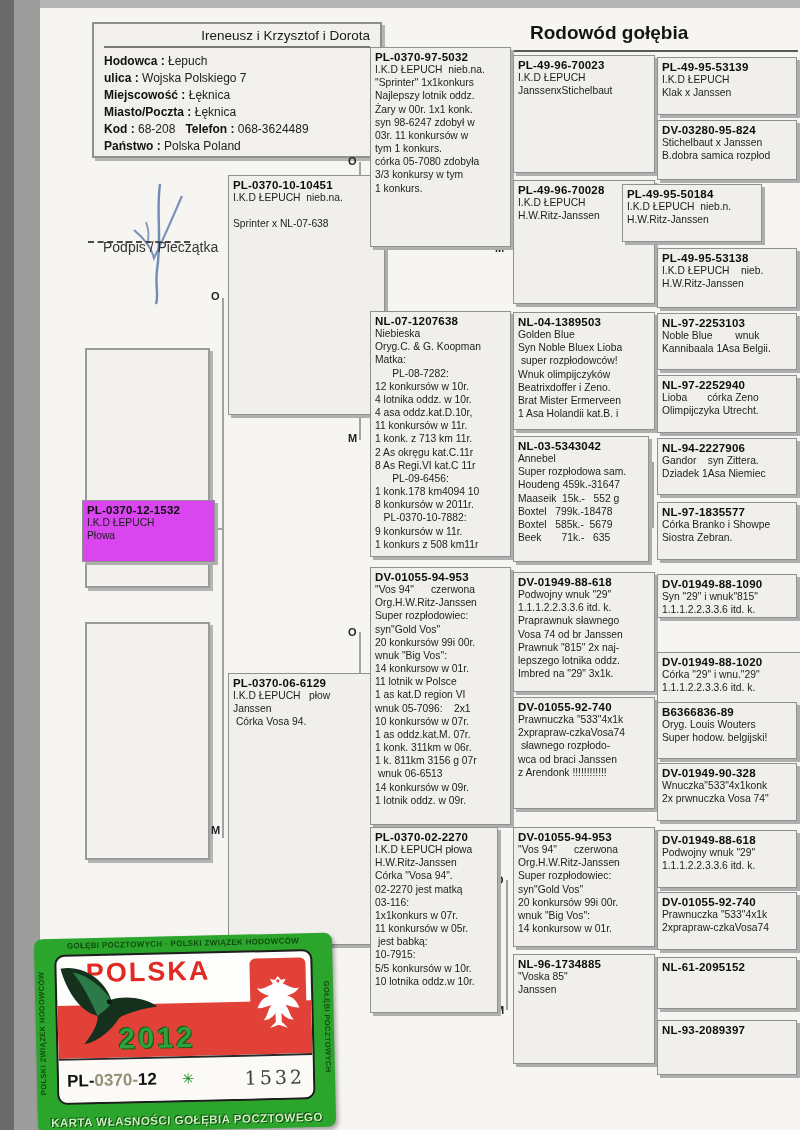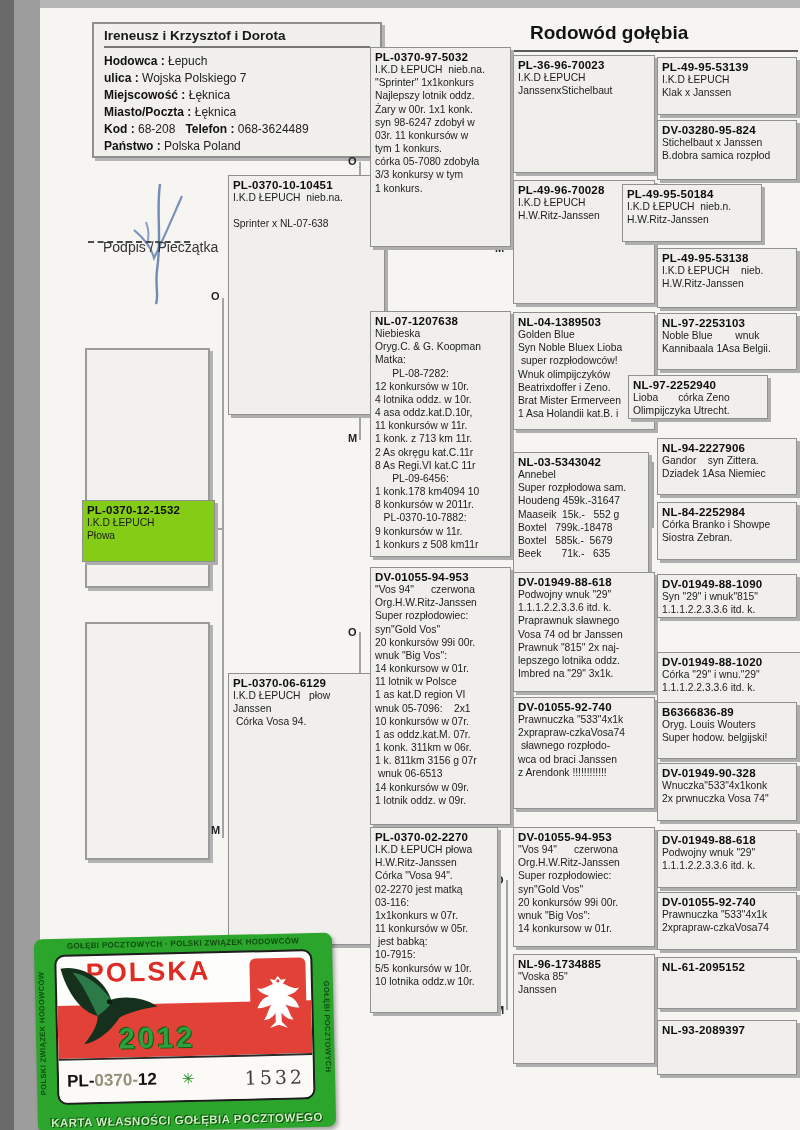--- a/index.html
+++ b/index.html
@@ -9,21 +9,21 @@
 
   
   .edge-dark { position:absolute; left:0; top:0; width:14px; height:1130px; background:#6a6a6a; }
   .edge-mid  { position:absolute; left:14px; top:0; width:26px; height:1130px; background:#9d9d9d; }
   .paper     { position:absolute; left:40px; top:8px; right:0; bottom:0; background:#f6f5f1; }
   .edge-top  { position:absolute; left:40px; top:0; right:0; height:8px; background:#b5b5b5; }
 
   
   .owner-box { position:absolute; left:92px; top:22px; width:290px; height:136px;
     background:#f1f0ec; border:2px solid #8f8f8f; box-shadow:3px 3px 0 #b4b4b4; padding:2px 10px 4px 10px; }
-  .owner-title { text-align:left; font-weight:bold; font-size:13.5px; color:#1a1a1a;
+  .owner-title { text-align:right; font-weight:normal; font-size:13.5px; color:#1a1a1a;
     border-bottom:2px solid #777; padding:2px 0 3px 0; margin-bottom:5px; }
   .owner-row { font-size:12px; color:#222; line-height:1.42; }
   .owner-row b { color:#111; }
 
   
   .doc-title { position:absolute; left:530px; top:22px; font-size:19px; font-weight:bold; color:#141414; }
   .doc-title-line { position:absolute; left:512px; top:50px; width:286px; height:2px; background:#5a5a5a; }
 
   
   .sig-dash { position:absolute; left:88px; top:241px; width:102px; border-top:2px dashed #4a4a4a; }
@@ -148,21 +148,21 @@
   <div class="sexmark" style="left:641px;top:521px">M</div>
   <div class="sexmark" style="left:641px;top:590px">O</div>
   <div class="sexmark" style="left:641px;top:655px">M</div>
   <div class="sexmark" style="left:641px;top:720px">O</div>
   <div class="sexmark" style="left:641px;top:784px">M</div>
   <div class="sexmark" style="left:641px;top:843px">O</div>
   <div class="sexmark" style="left:641px;top:916px">M</div>
   <div class="sexmark" style="left:641px;top:976px">O</div>
   <div class="sexmark" style="left:641px;top:1040px">M</div>
 
-  <div class="pbox" style="left:82px;top:500px;width:133px;height:62px;background:#84cc16">
+  <div class="pbox" style="left:82px;top:500px;width:133px;height:62px;background:#d946ef">
     <div class="pbox-title">PL-0370-12-1532</div>
     <div class="pbox-text">I.K.D ŁEPUCH
 Płowa</div>
   </div>
 
   <div class="pbox" style="left:228px;top:175px;width:157px;height:240px">
     <div class="pbox-title">PL-0370-10-10451</div>
     <div class="pbox-text">I.K.D ŁEPUCH  nieb.na.
 
 Sprinter x NL-07-638</div>
@@ -236,40 +236,40 @@
 03-116:
 1x1konkurs w 07r.
 11 konkursów w 05r.
  jest babką:
 10-7915:
 5/5 konkursów w 10r.
 10 lotnika oddz.w 10r.</div>
   </div>
 
   <div class="pbox" style="left:513px;top:55px;width:142px;height:118px">
-    <div class="pbox-title">PL-36-96-70023</div>
+    <div class="pbox-title">PL-49-96-70023</div>
     <div class="pbox-text">I.K.D ŁEPUCH
 JanssenxStichelbaut</div>
   </div>
   <div class="pbox" style="left:513px;top:180px;width:142px;height:124px">
     <div class="pbox-title">PL-49-96-70028</div>
     <div class="pbox-text">I.K.D ŁEPUCH
 H.W.Ritz-Janssen</div>
   </div>
   <div class="pbox" style="left:513px;top:312px;width:142px;height:118px">
     <div class="pbox-title">NL-04-1389503</div>
     <div class="pbox-text">Golden Blue
 Syn Noble Bluex Lioba
  super rozpłodowców!
 Wnuk olimpijczyków
 Beatrixdoffer i Zeno.
 Brat Mister Ermerveen
 1 Asa Holandii kat.B. i</div>
   </div>
-  <div class="pbox" style="left:513px;top:452px;width:136px;height:126px">
+  <div class="pbox" style="left:513px;top:436px;width:136px;height:126px">
     <div class="pbox-title">NL-03-5343042</div>
     <div class="pbox-text">Annebel
 Super rozpłodowa sam.
 Houdeng 459k.-31647
 Maaseik  15k.-   552 g
 Boxtel   799k.-18478
 Boxtel   585k.-  5679
 Beek       71k.-   635</div>
   </div>
   <div class="pbox" style="left:513px;top:572px;width:142px;height:120px">
@@ -324,32 +324,32 @@
   <div class="pbox" style="left:657px;top:248px;width:140px;height:60px">
     <div class="pbox-title">PL-49-95-53138</div>
     <div class="pbox-text">I.K.D ŁEPUCH    nieb.
 H.W.Ritz-Janssen</div>
   </div>
   <div class="pbox" style="left:657px;top:313px;width:140px;height:57px">
     <div class="pbox-title">NL-97-2253103</div>
     <div class="pbox-text">Noble Blue        wnuk
 Kannibaala 1Asa Belgii.</div>
   </div>
-  <div class="pbox" style="left:628px;top:375px;width:140px;height:44px">
+  <div class="pbox" style="left:657px;top:375px;width:140px;height:58px">
     <div class="pbox-title">NL-97-2252940</div>
     <div class="pbox-text">Lioba       córka Zeno
 Olimpijczyka Utrecht.</div>
   </div>
   <div class="pbox" style="left:657px;top:438px;width:140px;height:57px">
     <div class="pbox-title">NL-94-2227906</div>
     <div class="pbox-text">Gandor    syn Zittera.
 Dziadek 1Asa Niemiec</div>
   </div>
   <div class="pbox" style="left:657px;top:502px;width:140px;height:58px">
-    <div class="pbox-title">NL-84-2252984</div>
+    <div class="pbox-title">NL-97-1835577</div>
     <div class="pbox-text">Córka Branko i Showpe
 Siostra Zebran.</div>
   </div>
   <div class="pbox" style="left:657px;top:574px;width:140px;height:44px">
     <div class="pbox-title">DV-01949-88-1090</div>
     <div class="pbox-text">Syn "29" i wnuk"815"
 1.1.1.2.2.3.3.6 itd. k.</div>
   </div>
   <div class="pbox" style="left:657px;top:652px;width:160px;height:58px">
     <div class="pbox-title">DV-01949-88-1020</div>

